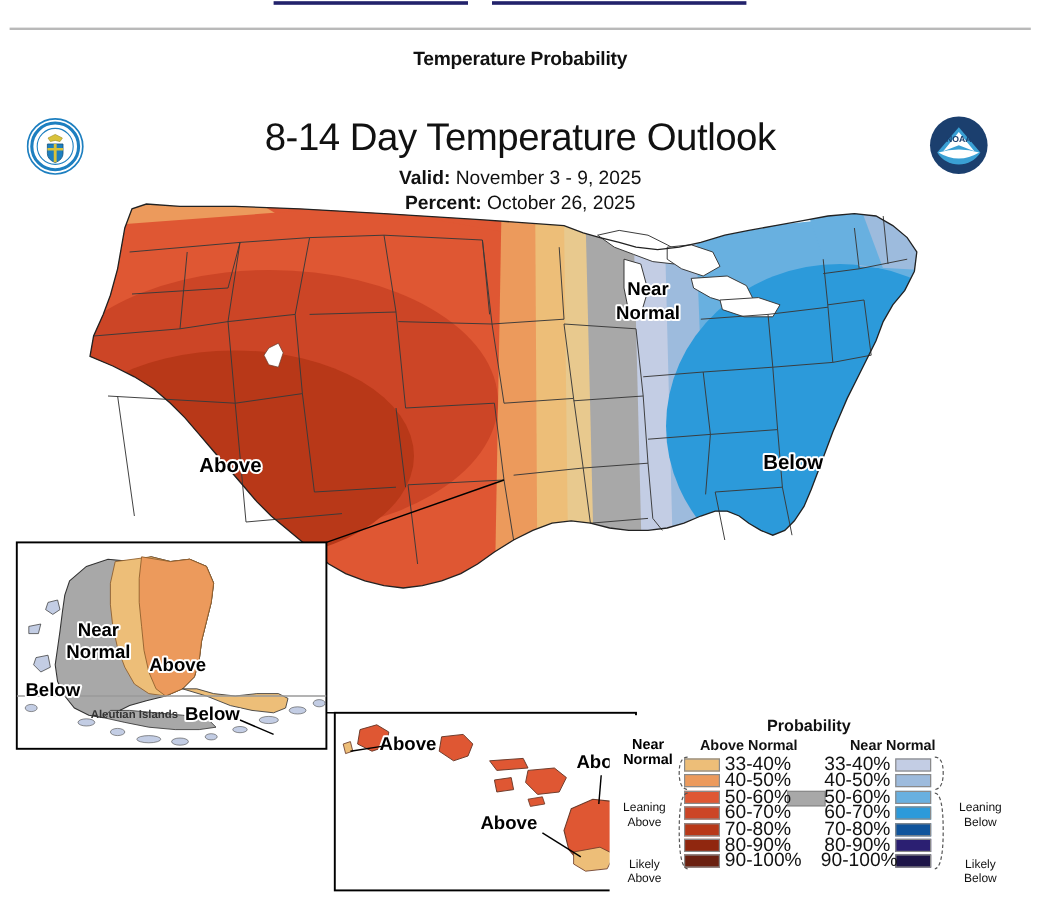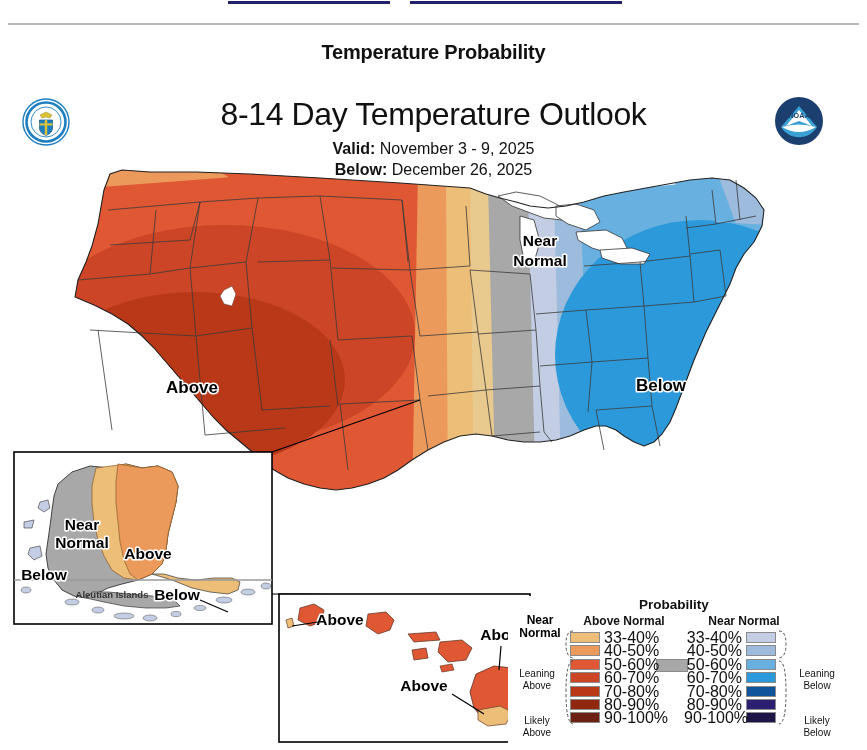--- a/index.html
+++ b/index.html
@@ -32,21 +32,21 @@
   #toplink-2 { left: 410px; width: 212px; }
   #hrule {
     position: absolute; top: 23px; left: 8px; width: 851px; height: 0;
     border-top: 2px solid #b9b9b9;
   }
 
   
   #pagetitle {
     position: absolute; top: 41px; left: 0; width: 867px;
     text-align: center;
-    font-size: 20px; font-weight: bold; color: #111;
+    font-size: 16px; font-weight: bold; color: #111;
     letter-spacing: -0.2px;
   }
   #maptitle {
     position: absolute; top: 96px; left: 0; width: 867px;
     text-align: center;
     font-size: 32px; color: #111;
     letter-spacing: -0.4px;
   }
   .datline {
     position: absolute; left: 0; width: 867px; text-align: center;
@@ -150,22 +150,22 @@
   </div>
   <div id="hrule"></div>
 
   <div id="pagetitle">Temperature Probability</div>
   <div id="maptitle">8-14 Day Temperature Outlook</div>
   <div id="validline" class="datline">
     <span class="k">Valid:</span>
     <span class="v">November 3 - 9, 2025</span>
   </div>
   <div id="issuedline" class="datline">
-    <span class="k">Below:</span>
-    <span class="v">December 26, 2025</span>
+    <span class="k">Percent:</span>
+    <span class="v">October 26, 2025</span>
   </div>
 
   <svg id="doc-seal" viewBox="0 0 48 48">
     <circle cx="24" cy="24" r="23" fill="#ffffff" stroke="#1d7fc0" stroke-width="1.4"></circle>
     <circle cx="24" cy="24" r="19.5" fill="#ffffff" stroke="#1d7fc0" stroke-width="2.6"></circle>
     <circle cx="24" cy="24" r="15" fill="#ffffff" stroke="#1d7fc0" stroke-width="0.9"></circle>
     <path d="M24 14 L18 17 L20 20 L24 19 L28 20 L30 17 Z" fill="#d9c23a" stroke="#9a8a1c" stroke-width="0.5"></path>
     <path d="M17.5 22 h13 v8 q0 5 -6.5 7.5 Q17.5 35 17.5 30 Z" fill="#1d7fc0" stroke="#14557f" stroke-width="0.7"></path>
     <path d="M24 22 v15.2" stroke="#d9c23a" stroke-width="2.4"></path>
     <path d="M17.5 26.4 h13" stroke="#d9c23a" stroke-width="2.1"></path>

